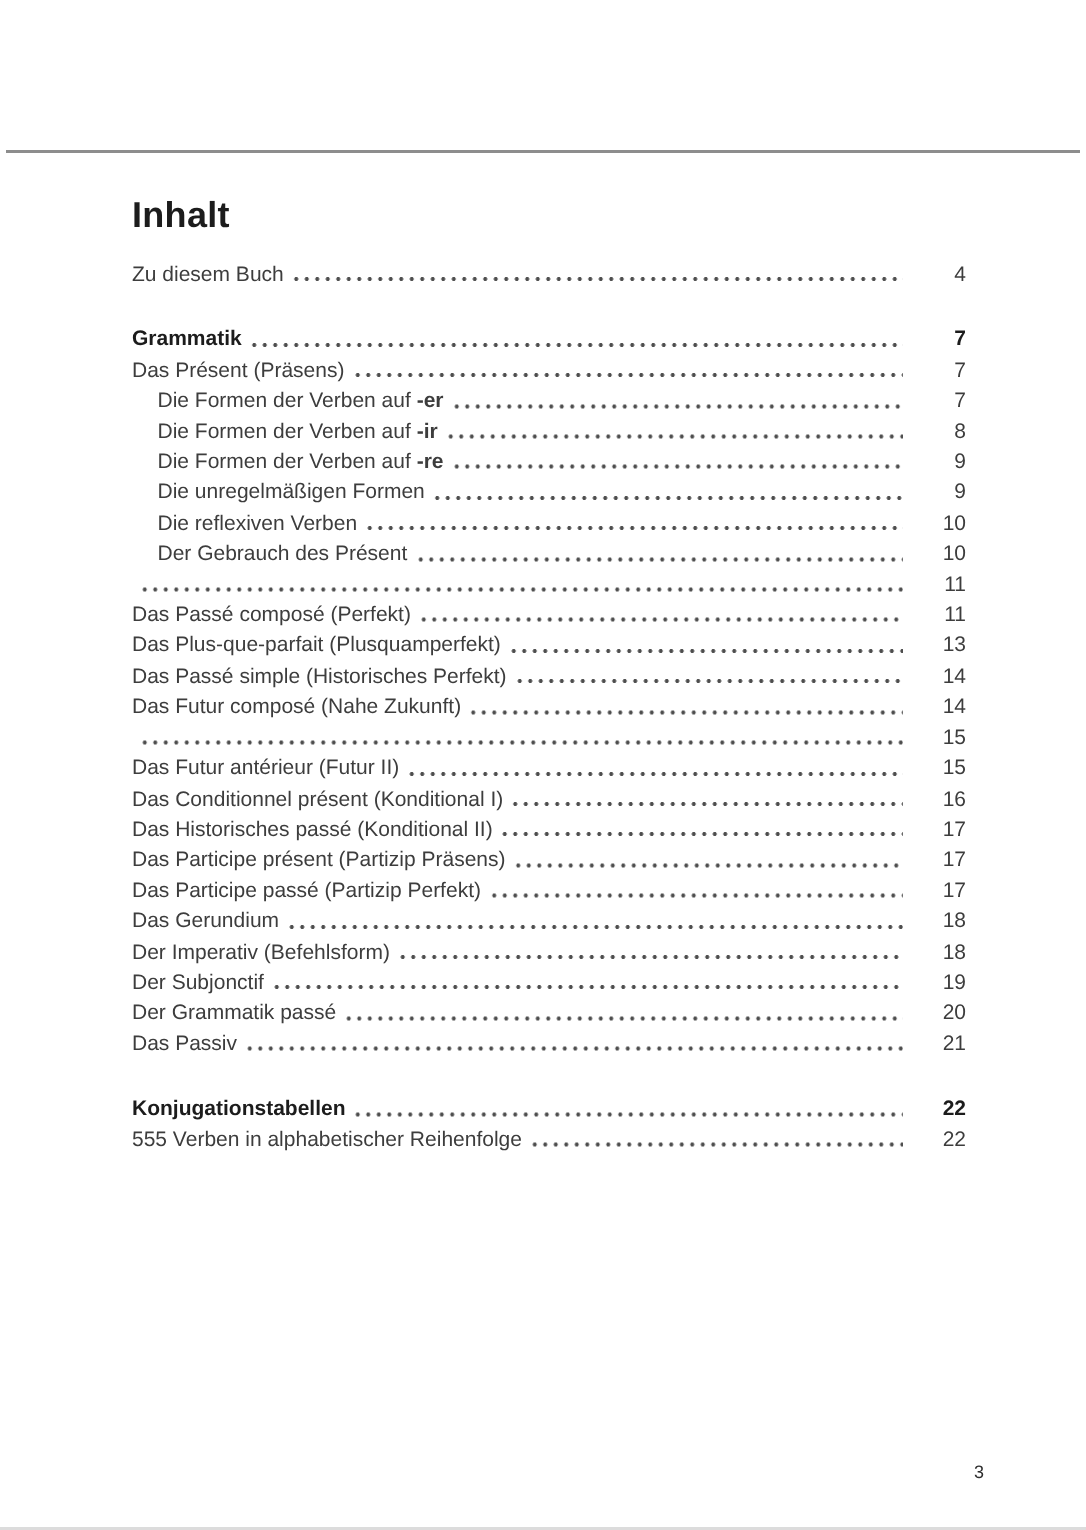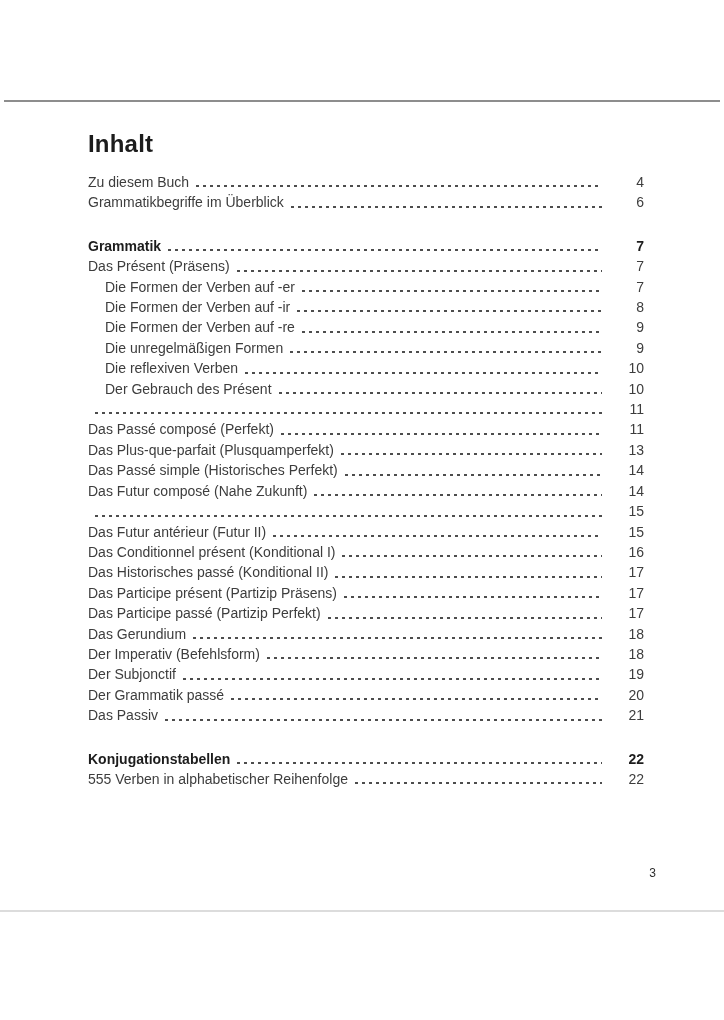--- a/index.html
+++ b/index.html
@@ -1,19 +1,19 @@
 <!DOCTYPE html>
 <html style="--text: #3d3d3d; --heading: #1c1c1c; --rule: #8d8d8d;"><head>
 <meta charset="utf-8">
 <style>
   html, body { margin: 0; padding: 0; background: #ffffff; }
   .page {
     position: relative;
     width: 724px;
-    height: 912px;
+    height: 1020px;
     background: #ffffff;
     overflow: hidden;
     font-family: "Liberation Sans", sans-serif;
   }
   .rule-top {
     position: absolute;
     top: 100px; left: 4px; right: 4px;
     height: 2px;
     background: var(--rule, #8d8d8d);
   }
@@ -44,21 +44,21 @@
     line-height: 20.4px;
     color: var(--text, #3d3d3d);
   }
   .toc-row.indent { padding-left: 17px; }
   .toc-row.group {
     margin-top: 23px;
     font-weight: bold;
     color: var(--heading, #1c1c1c);
   }
   .label { white-space: nowrap; }
-  .label .b { font-weight: normal; }
+  .label .b { font-weight: bold; }
   .dots { flex: 1 1 auto; position: relative; align-self: stretch; }
   .dots::after {
     content: "";
     position: absolute;
     left: 5px; right: 12px; bottom: 4px;
     height: 4px;
     background-image: radial-gradient(circle, #4d4d4d 1.15px, rgba(0,0,0,0) 1.5px);
     background-size: 7px 4px;
     background-repeat: repeat-x;
     background-position: left bottom;
@@ -83,25 +83,20 @@
   <div class="rule-top"></div>
 
   <div class="content">
     <h1 class="page-title">Inhalt</h1>
     <div id="toc">
         <div class="toc-row">
           <span class="label"><span>Zu diesem Buch</span><span class="b"></span></span>
           <span class="dots"></span>
           <span class="pagenum">4</span>
         </div>
-        <div class="toc-row">
-          <span class="label"><span>Grammatikbegriffe im Überblick</span><span class="b"></span></span>
-          <span class="dots"></span>
-          <span class="pagenum">6</span>
-        </div>
         <div class="toc-row group">
           <span class="label"><span>Grammatik</span><span class="b"></span></span>
           <span class="dots"></span>
           <span class="pagenum">7</span>
         </div>
         <div class="toc-row">
           <span class="label"><span>Das Présent (Präsens)</span><span class="b"></span></span>
           <span class="dots"></span>
           <span class="pagenum">7</span>
         </div>

